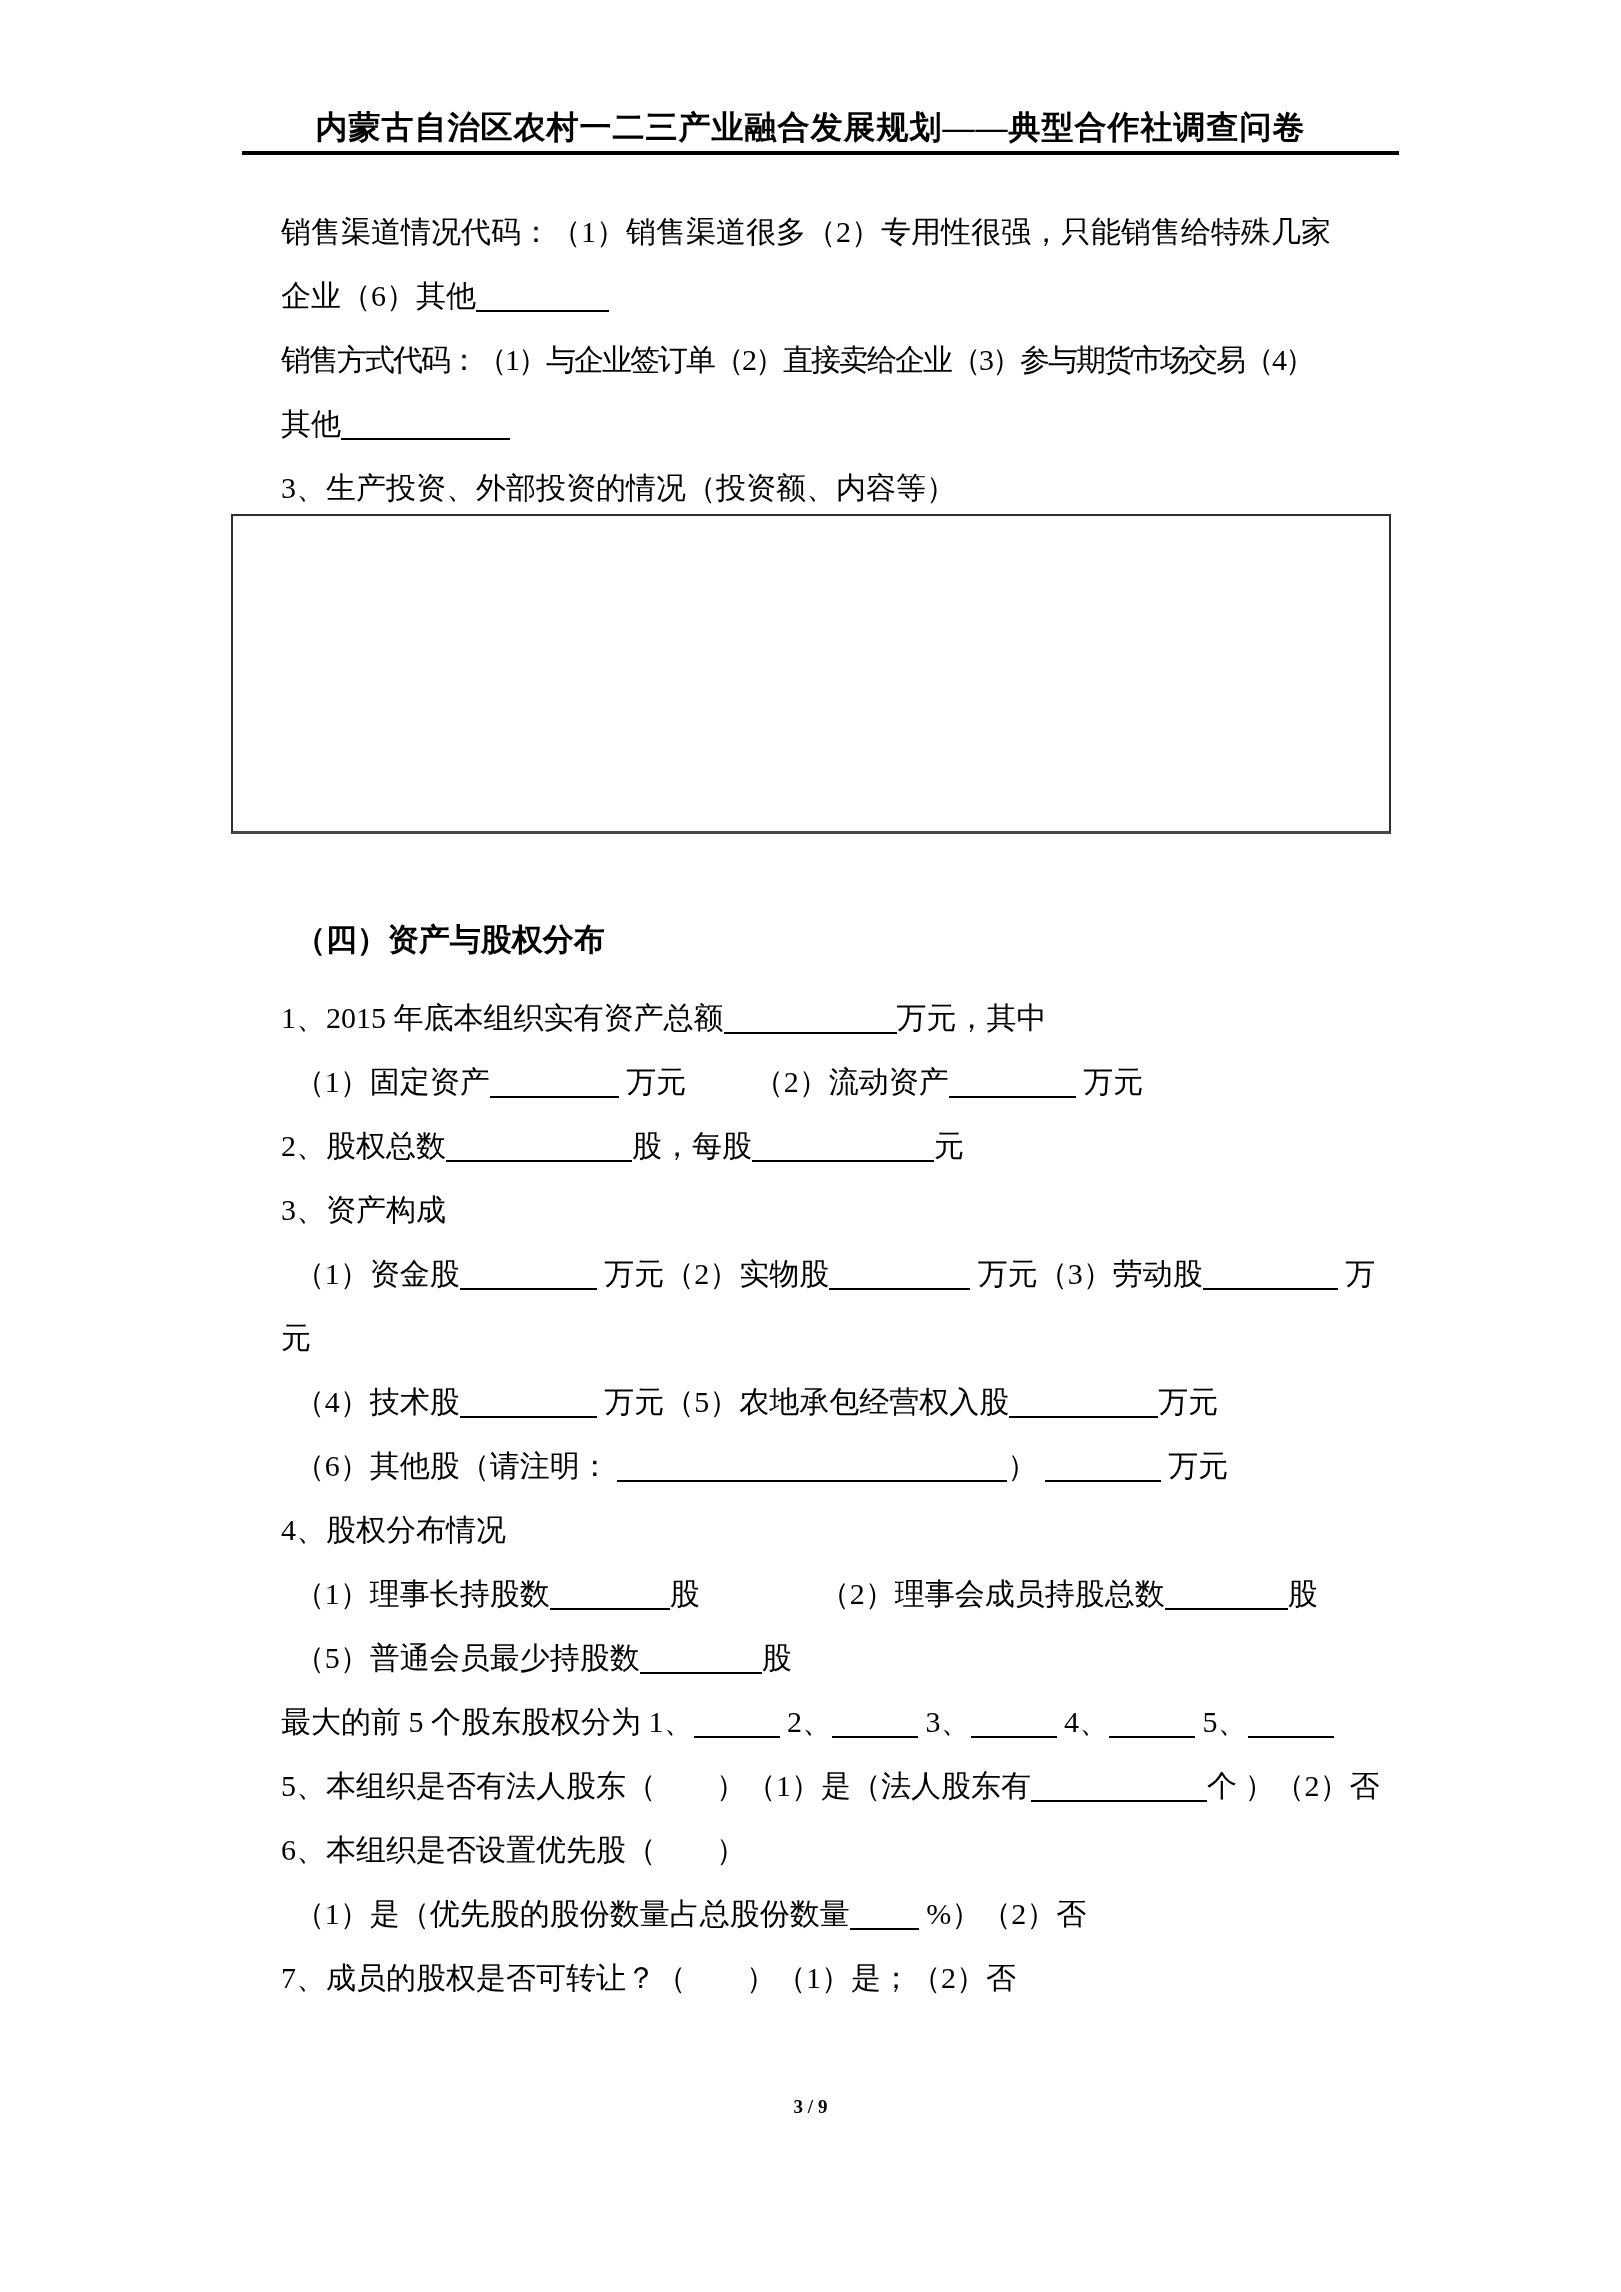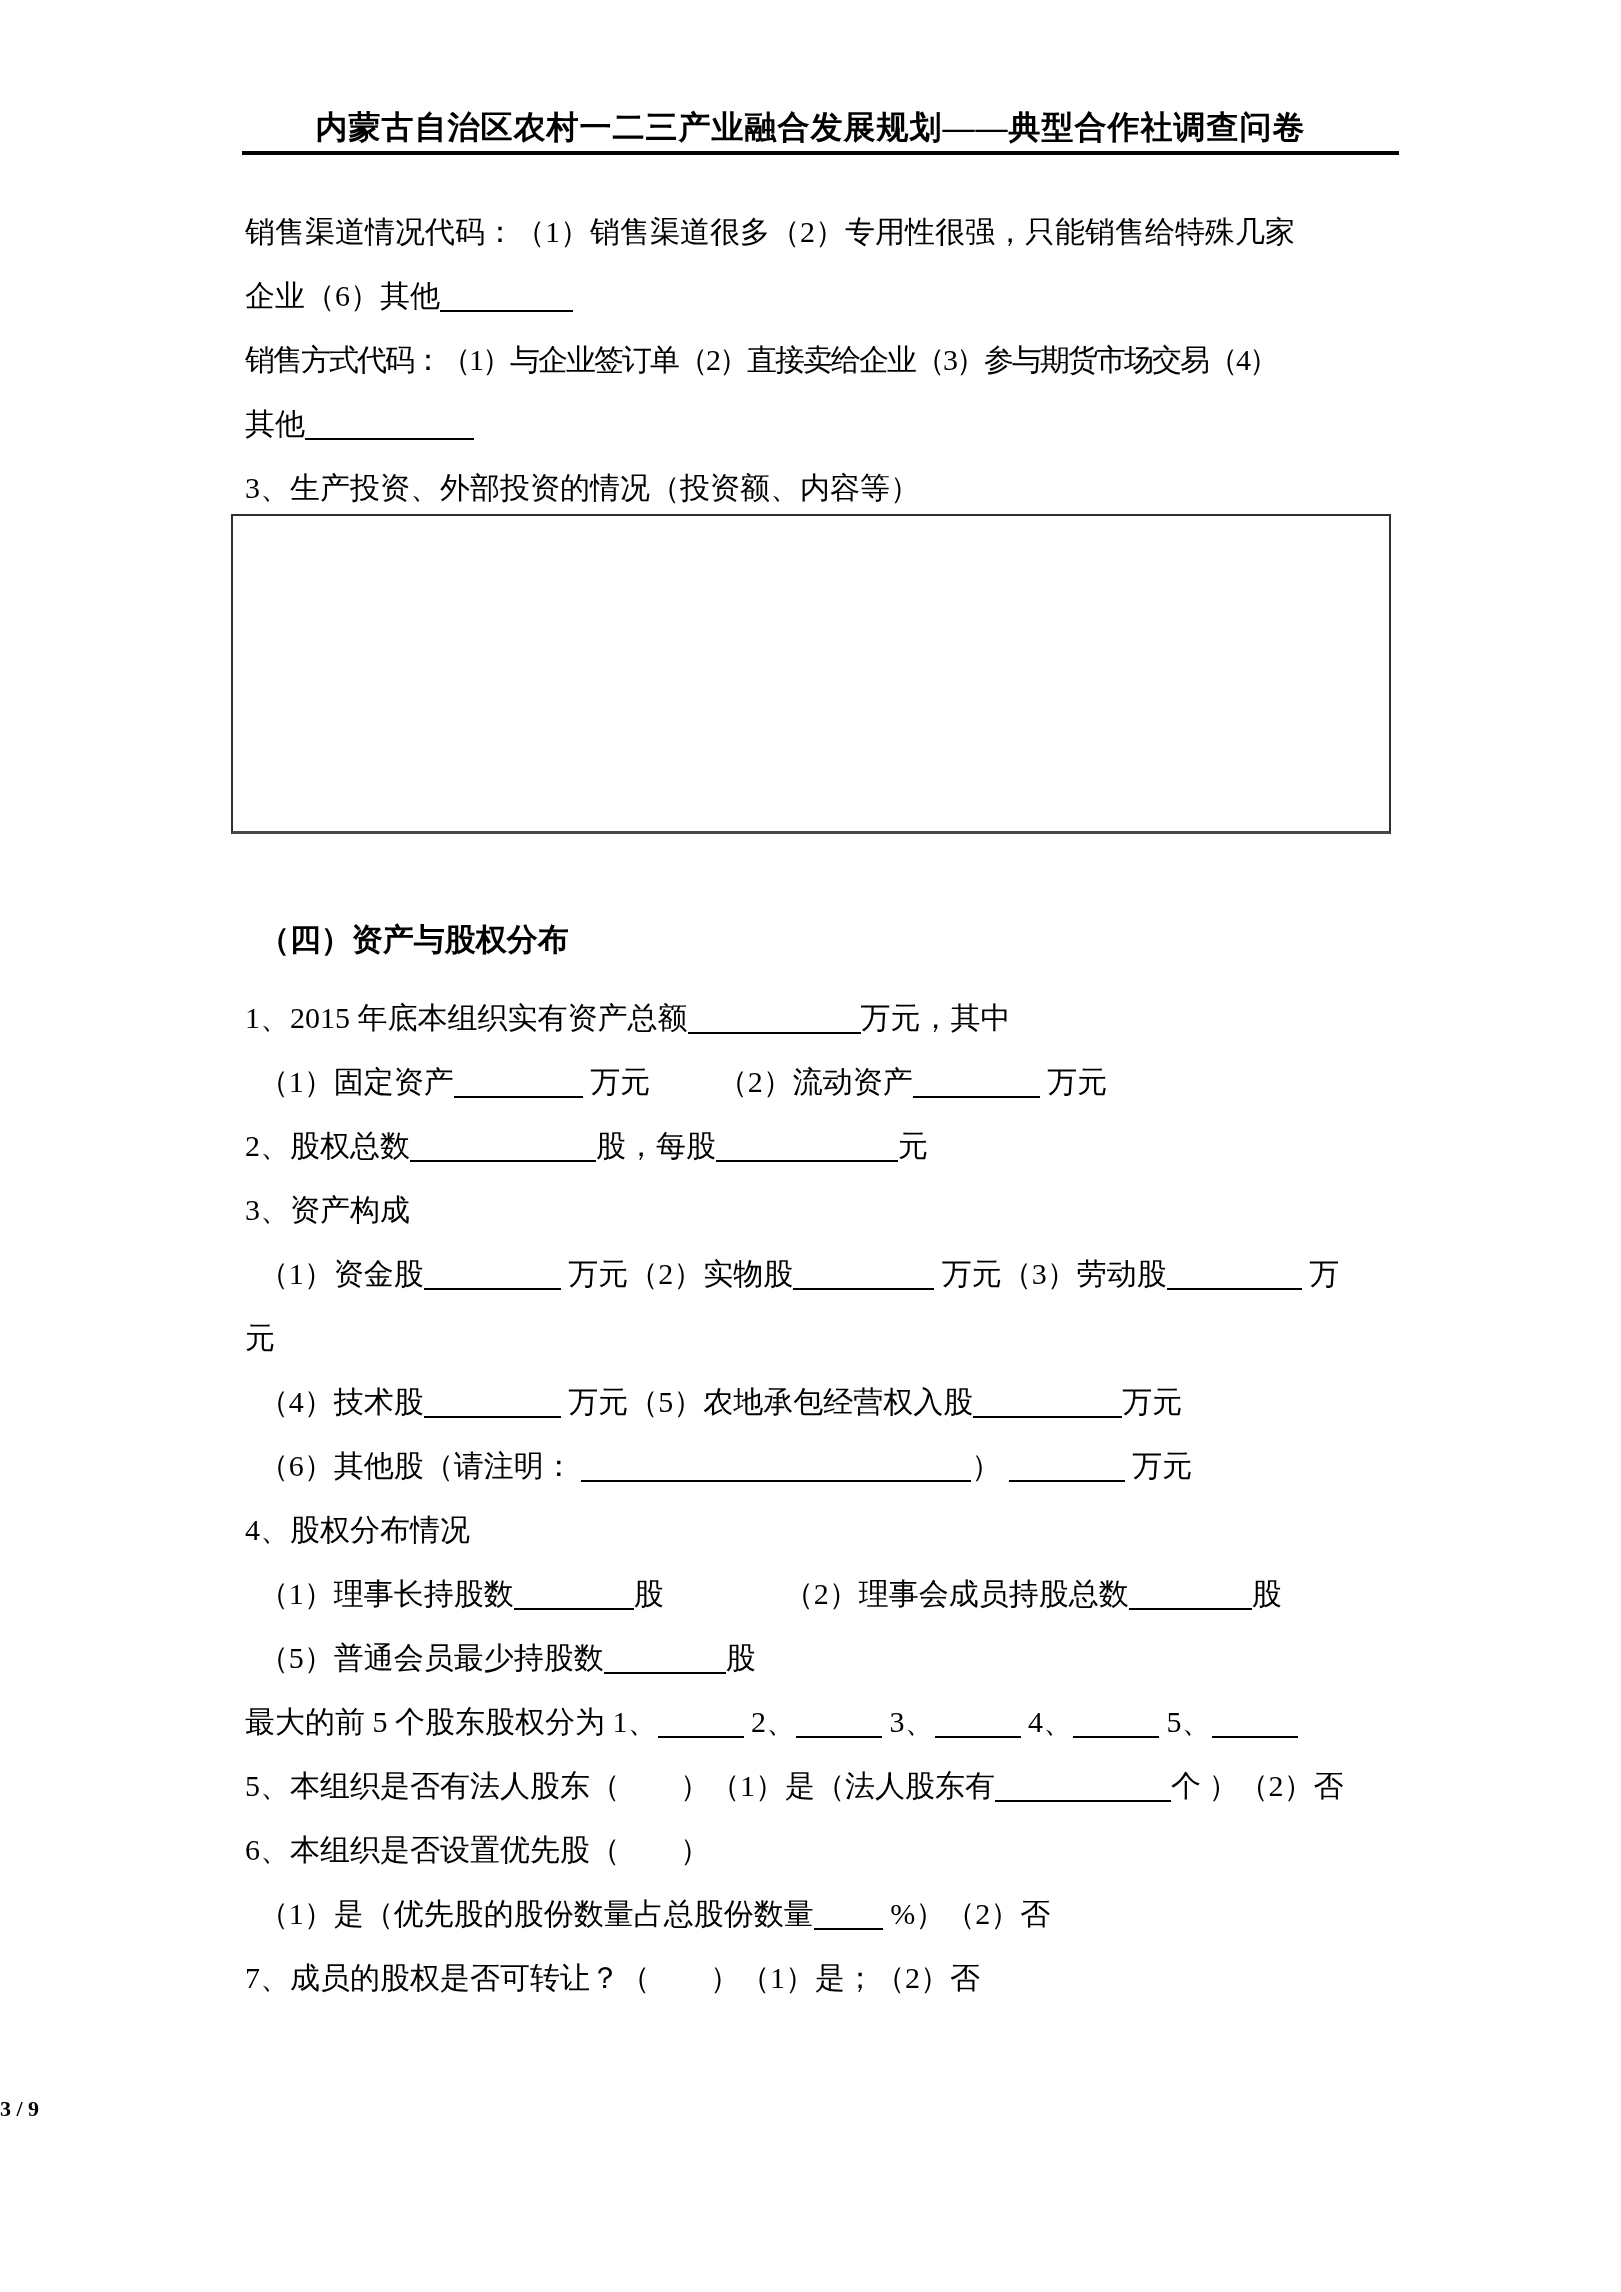--- a/index.html
+++ b/index.html
@@ -21,20 +21,21 @@
     position:absolute;top:151px;left:242px;
     width:1157px;height:3.9px;background:#000;
   }
   .content{
     position:absolute;top:200px;left:245px;width:1157px;
     font-size:30px;
   }
   .line{
     height:64px;line-height:64px;
     white-space:pre;
+    margin-left:36px;
   }
   .line.ind{padding-left:13.7px;}
   .line.tight{letter-spacing:-2px;}
   .heading{
     font-weight:bold;font-size:31px;
     margin-top:74px;
   }
   .heading + .line{margin-top:13.7px;}
   .answer-box{
     box-sizing:border-box;
@@ -44,21 +45,22 @@
     border-bottom:3.9px solid #474747;
     background:#fff;
   }
   .blank{
     display:inline-block;height:0;
     border-bottom:2.9px solid #000;
     vertical-align:-5.9px;
   }
   .footer{
     position:absolute;top:2096px;left:0;width:100%;
-    font-size:22px;font-weight:bold;
+    text-align:center;
+    font-size:19px;font-weight:bold;
     white-space:pre;
   }
 </style>
 </head>
 <body>
 
 <div class="page">
   <div class="title">内蒙古自治区农村一二三产业融合发展规划——典型合作社调查问卷</div>
   <div class="rule"></div>
   <div class="content">

